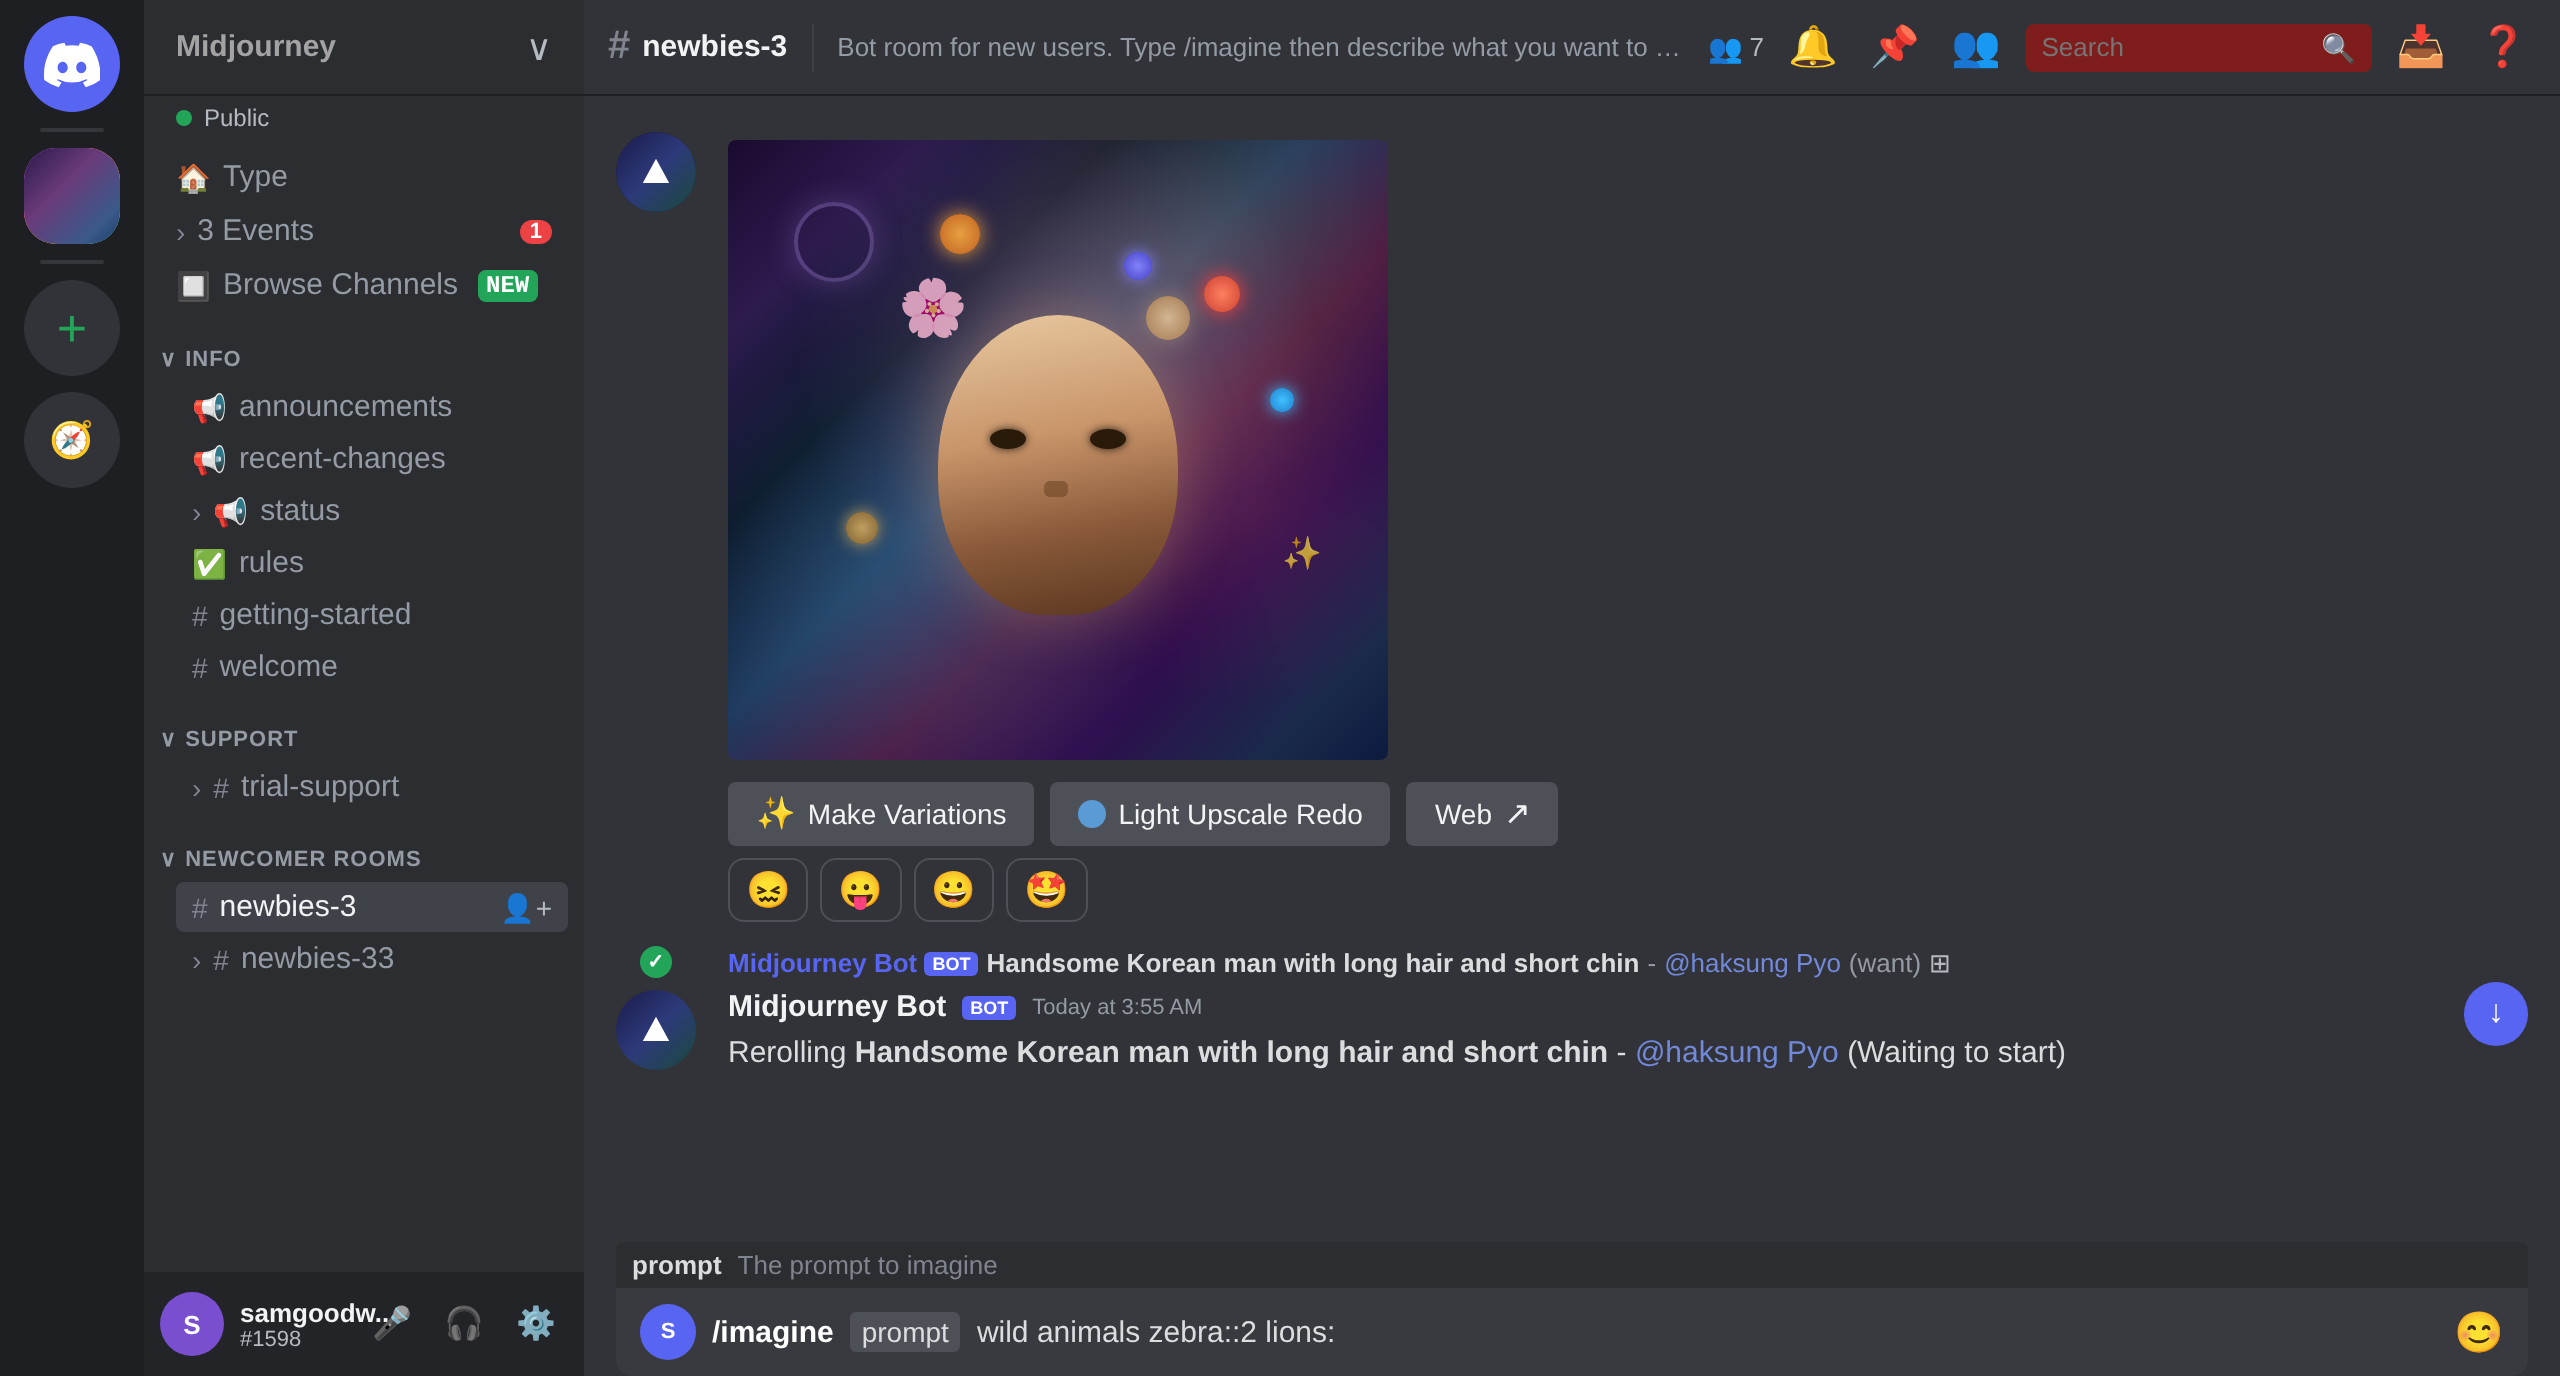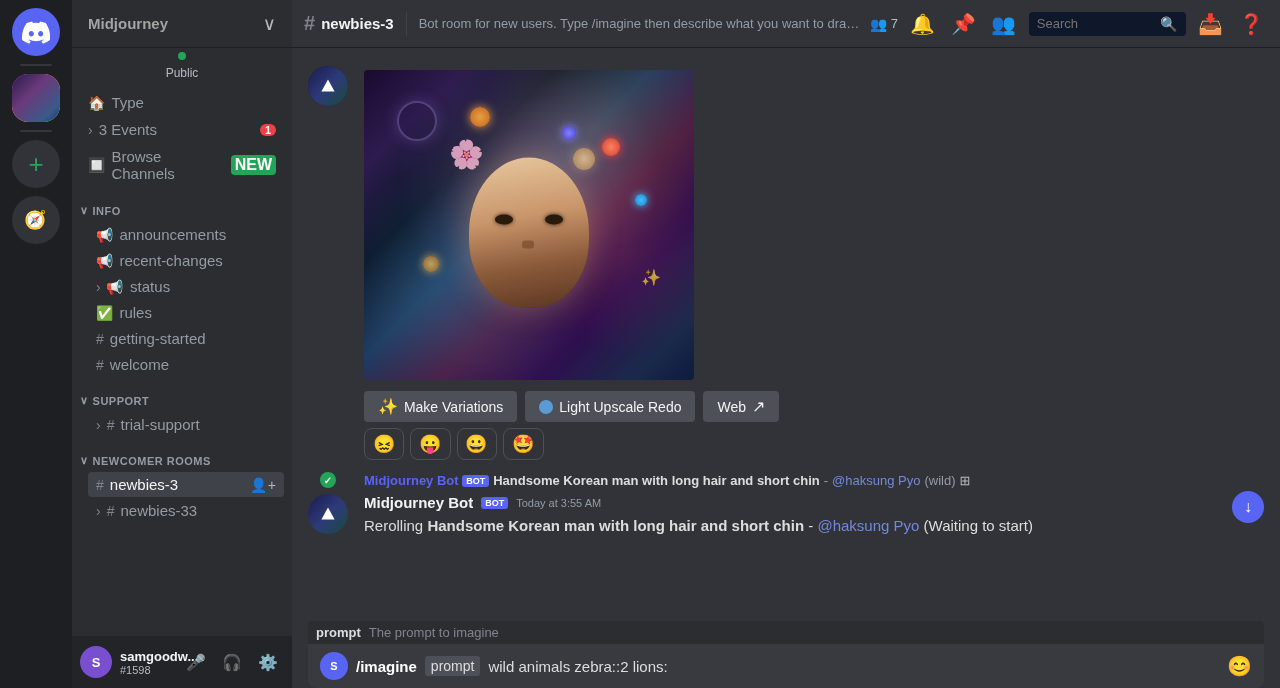--- a/index.html
+++ b/index.html
@@ -95,21 +95,20 @@
       gap: 4px;
       color: #b5bac1;
     }
     .server-status {
       display: flex;
       align-items: center;
       gap: 6px;
       padding: 4px 16px 8px;
       color: #b5bac1;
       font-size: 12px;
-      flex-direction: column;
     }
     .status-dot {
       width: 8px;
       height: 8px;
       border-radius: 50%;
       background: #23a559;
     }
     .channel-section {
       flex: 1;
       overflow-y: auto;
@@ -152,25 +151,26 @@
       color: #fff;
       font-size: 11px;
       font-weight: 700;
       border-radius: 8px;
       padding: 0 5px;
       margin-left: auto;
     }
     .new-badge {
       background: #23a559;
       color: #fff;
-      font-size: 16px;
+      font-size: 12px;
       font-weight: 700;
       border-radius: 4px;
       padding: 1px 4px;
       margin-left: 4px;
+      font-family: Liberation Mono, monospace;
     }
     .user-bar {
       height: 52px;
       background: #232428;
       display: flex;
       align-items: center;
       padding: 0 8px;
       gap: 8px;
       flex-shrink: 0;
     }
@@ -615,21 +615,21 @@
     <div class="topbar-divider"></div>
     <div class="topbar-desc">Bot room for new users. Type /imagine then describe what you want to draw. S...</div>
     <div class="topbar-icons">
       <div class="member-count">
         <span style="font-size:14px;">👥</span>
         <span>7</span>
       </div>
       <div class="topbar-icon" title="Notification Settings">🔔</div>
       <div class="topbar-icon" title="Pinned Messages">📌</div>
       <div class="topbar-icon" title="Member List">👥</div>
-      <div style="display:flex;align-items:center;background:#0f172a;border-radius:4px;padding:4px 8px;gap:4px;">
+      <div style="display:flex;align-items:center;background:#7f1d1d;border-radius:4px;padding:4px 8px;gap:20px;">
         <input type="text" style="background: transparent; border: none; outline: none; color: rgb(148, 155, 164); font-size: 13px; width: 120px;" placeholder="Search">
         <span style="color:#949ba4;">🔍</span>
       </div>
       <div class="topbar-icon" title="Inbox">📥</div>
       <div class="topbar-icon" title="Help">❓</div>
     </div>
   </div>
 
   <div class="chat-area">
 
@@ -701,21 +701,21 @@
         </div>
       </div>
       <div style="flex:1;display:flex;align-items:center;gap:4px;font-size:13px;color:#949ba4;">
         <span>
           <span style="color:#5865f2;font-weight:600;">Midjourney Bot</span>
           <span class="inline-bot">BOT</span>
         </span>
         <span style="font-weight:600;color:#dcddde;">Handsome Korean man with long hair and short chin</span>
         <span>-</span>
         <span style="color:#7289da;">@haksung Pyo</span>
-        <span>(wild)</span>
+        <span>(want)</span>
         <span style="cursor:pointer;color:#b5bac1;">⊞</span>
       </div>
     </div>
 
     <div style="display:flex;gap:16px;padding:2px 0;">
       <div style="width:40px;height:40px;border-radius:50%;background:linear-gradient(135deg,#1a1a4a,#2d3a7a,#1a4a3a);display:flex;align-items:center;justify-content:center;flex-shrink:0;">
         <svg width="22" height="22" viewBox="0 0 100 100" fill="white">
           <path d="M20 75 L50 20 L80 75 M35 55 L65 55"></path>
         </svg>
       </div>

